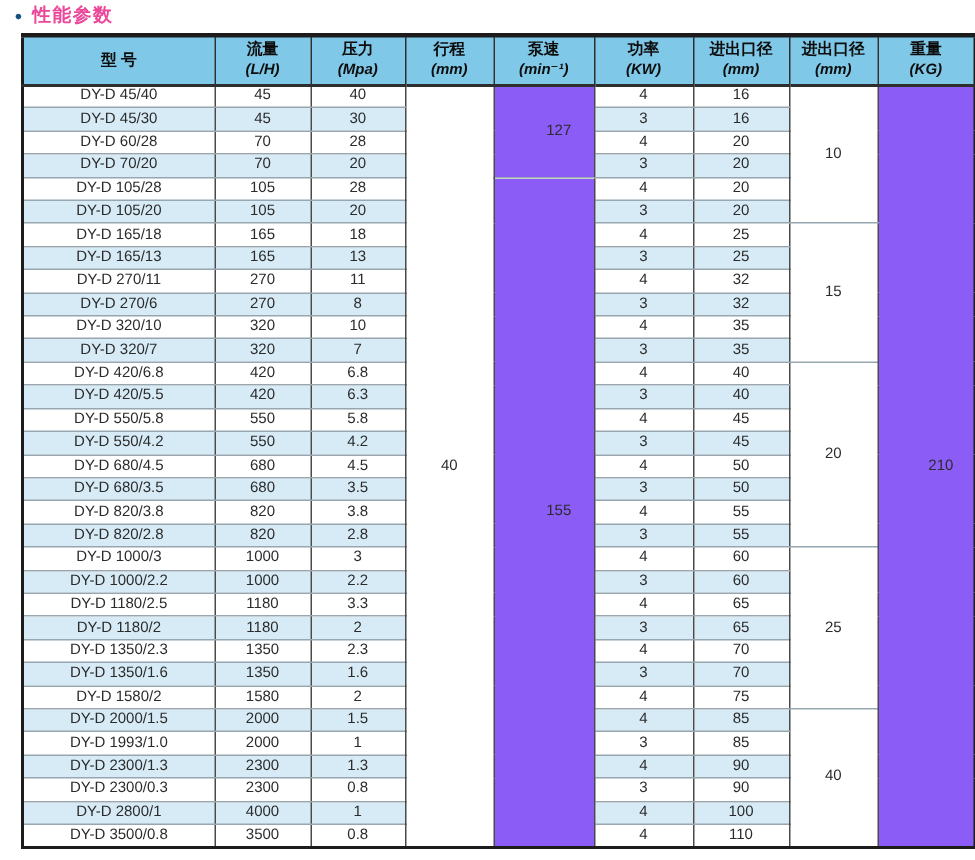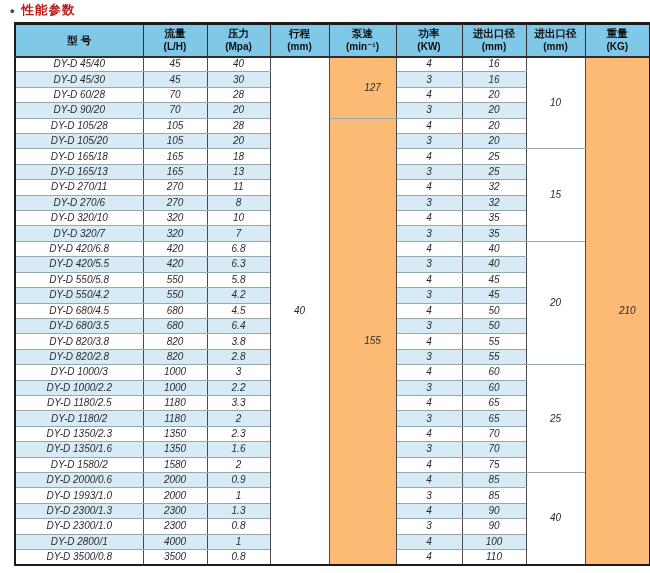--- a/index.html
+++ b/index.html
@@ -1,34 +1,34 @@
 <!DOCTYPE html>
 <html><head>
 <meta charset="utf-8">
 <style>
   html,body{margin:0;padding:0;width:650px;height:573px;background:#ffffff;overflow:hidden;
     font-family:"Liberation Sans","DejaVu Sans",sans-serif;}
   .page{width:650px;height:573px;position:relative;}
   .title-row{display:flex;align-items:center;gap:7px;padding:2px 0 3px 10px;height:17px;}
   .bullet{color:#17527e;font-size:13px;font-weight:bold;line-height:1;}
-  .title{color:#b91c1c;font-size:12.5px;font-weight:bold;letter-spacing:1px;line-height:1;}
+  .title{color:#ec4899;font-size:12.5px;font-weight:bold;letter-spacing:1px;line-height:1;}
   table.spec{border-collapse:collapse;table-layout:fixed;width:635px;margin-left:14px;
     border:2px solid #1c1c1c;border-top-width:3px;}
   thead tr{height:33px;}
   th{background:#7fc8e7;color:#0d0d0d;font-size:10.5px;font-weight:bold;padding:0;
     border:1px solid #2e2e2e;border-bottom:2px solid #2e2e2e;line-height:1.25;}
-  th .h2{font-size:10px;}
-  tbody tr{height:15.42px;font-style:italic;}
+  th .h2{font-size:10px;font-style:italic;}
+  tbody tr{height:15.42px;}
   td{text-align:center;vertical-align:middle;font-size:10px;color:#2b2b2b;padding:0;line-height:1;
     border-left:1px solid #4a4a4a;border-right:1px solid #4a4a4a;
     border-top:1px solid #98a6b0;border-bottom:1px solid #98a6b0;
     background:#ffffff;overflow:hidden;white-space:nowrap;}
   tr.stripe td.band{background:#d7ebf7;}
   td.merged{background:#ffffff;}
-  td.merged.blue{background:#fdba74;padding-left:20px;}
+  td.merged.blue{background:#8b5cf6;padding-left:20px;}
 </style>
 </head>
 <body>
 
 <div class="page">
   <div class="title-row">
     <span class="bullet">•</span>
     <span class="title">性能参数</span>
   </div>
 
@@ -103,21 +103,21 @@
           <td class="band">16</td>
         </tr>
         <tr>
           <td class="band">DY-D 60/28</td>
           <td class="band">70</td>
           <td class="band">28</td>
           <td class="band">4</td>
           <td class="band">20</td>
         </tr>
         <tr class="stripe">
-          <td class="band">DY-D 90/20</td>
+          <td class="band">DY-D 70/20</td>
           <td class="band">70</td>
           <td class="band">20</td>
           <td class="band">3</td>
           <td class="band">20</td>
         </tr>
         <tr>
           <td class="band">DY-D 105/28</td>
           <td class="band">105</td>
           <td class="band">28</td>
           <td class="merged blue" rowspan="29">155</td>
@@ -206,21 +206,21 @@
         <tr>
           <td class="band">DY-D 680/4.5</td>
           <td class="band">680</td>
           <td class="band">4.5</td>
           <td class="band">4</td>
           <td class="band">50</td>
         </tr>
         <tr class="stripe">
           <td class="band">DY-D 680/3.5</td>
           <td class="band">680</td>
-          <td class="band">6.4</td>
+          <td class="band">3.5</td>
           <td class="band">3</td>
           <td class="band">50</td>
         </tr>
         <tr>
           <td class="band">DY-D 820/3.8</td>
           <td class="band">820</td>
           <td class="band">3.8</td>
           <td class="band">4</td>
           <td class="band">55</td>
         </tr>
@@ -275,43 +275,43 @@
           <td class="band">70</td>
         </tr>
         <tr>
           <td class="band">DY-D 1580/2</td>
           <td class="band">1580</td>
           <td class="band">2</td>
           <td class="band">4</td>
           <td class="band">75</td>
         </tr>
         <tr class="stripe">
-          <td class="band">DY-D 2000/0.6</td>
+          <td class="band">DY-D 2000/1.5</td>
           <td class="band">2000</td>
-          <td class="band">0.9</td>
+          <td class="band">1.5</td>
           <td class="band">4</td>
           <td class="band">85</td>
           <td class="merged" rowspan="6">40</td>
         </tr>
         <tr>
           <td class="band">DY-D 1993/1.0</td>
           <td class="band">2000</td>
           <td class="band">1</td>
           <td class="band">3</td>
           <td class="band">85</td>
         </tr>
         <tr class="stripe">
           <td class="band">DY-D 2300/1.3</td>
           <td class="band">2300</td>
           <td class="band">1.3</td>
           <td class="band">4</td>
           <td class="band">90</td>
         </tr>
         <tr>
-          <td class="band">DY-D 2300/1.0</td>
+          <td class="band">DY-D 2300/0.3</td>
           <td class="band">2300</td>
           <td class="band">0.8</td>
           <td class="band">3</td>
           <td class="band">90</td>
         </tr>
         <tr class="stripe">
           <td class="band">DY-D 2800/1</td>
           <td class="band">4000</td>
           <td class="band">1</td>
           <td class="band">4</td>

